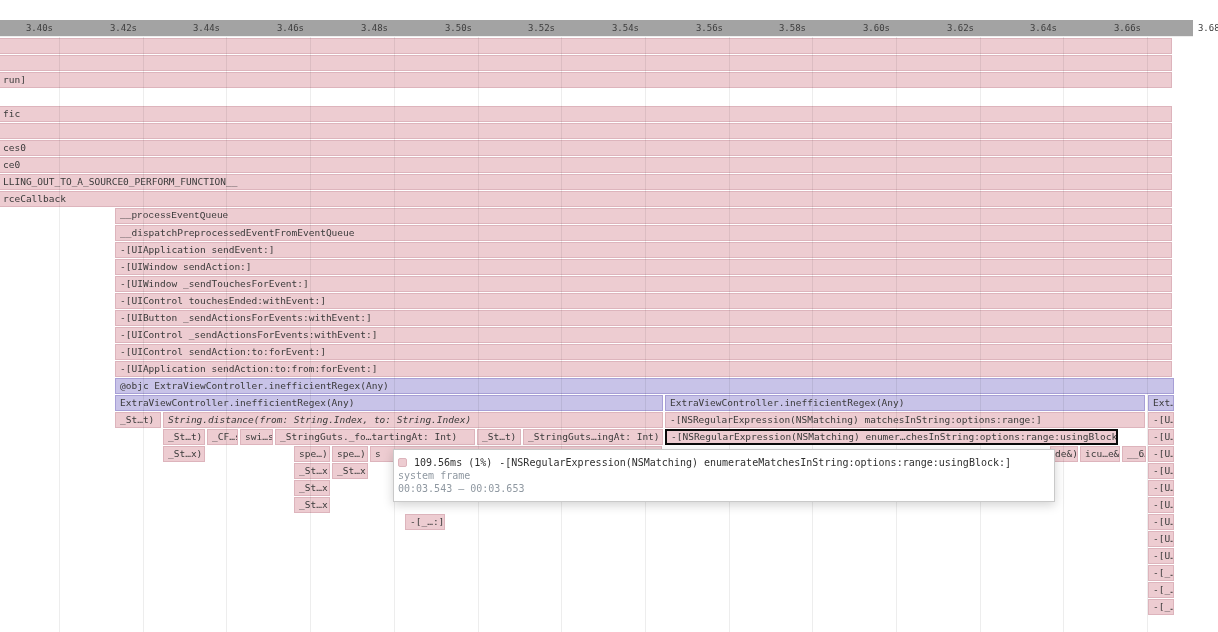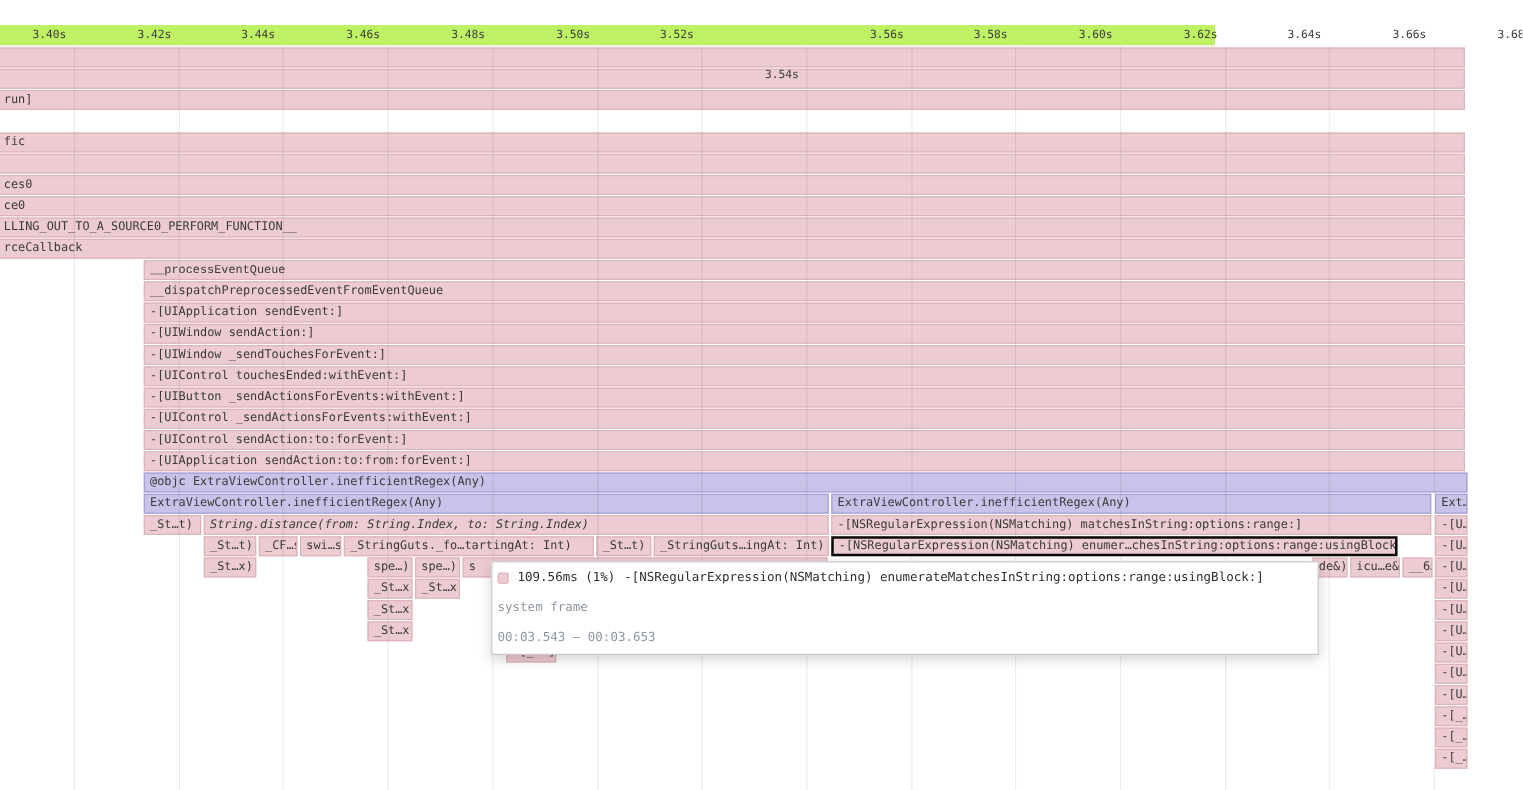--- a/index.html
+++ b/index.html
@@ -1,21 +1,21 @@
 <!DOCTYPE html>
 <html style="--pink: #edccd1; --pink_border: #ddb4bc; --purple: #c8c3e8; --purple_border: #a79fd6; --selected_border: #0a0a0a;"><head>
 <meta charset="utf-8">
 <style>
   * { margin:0; padding:0; box-sizing:border-box; }
   html,body { width:1218px; height:632px; background:#ffffff; overflow:hidden;
               font-family:"DejaVu Sans Mono", monospace; }
   .stage { position:relative; width:1218px; height:632px; overflow:hidden; background:#fff; }
 
-  .ruler { position:absolute; left:0; top:20px; width:972px; height:17px;
-           background:#bef264; border-bottom:1px solid #ededed; z-index:5; }
+  .ruler { position:absolute; left:0; top:20px; width:1193px; height:17px;
+           background:#a3a3a3; border-bottom:1px solid #ededed; z-index:5; }
   .tick-label { position:absolute; top:3px; width:52px; text-align:right;
                 font-size:9px; color:#3c3c3c; letter-spacing:0; }
 
   .gridline { position:absolute; top:37px; bottom:0; width:1px;
               background:rgba(0,0,0,0.07); z-index:2; }
 
   .chart { position:absolute; left:0; top:0; width:1218px; height:632px; }
 
   .bar { position:absolute; height:16px; border:1px solid var(--pink_border);
          background:var(--pink); color:#3a3a3a;
@@ -23,21 +23,21 @@
          padding-left:4px; white-space:nowrap; overflow:hidden; z-index:1; }
   .bar.purple { background:var(--purple); border-color:var(--purple_border); }
   .bar.selected { border:2px solid var(--selected_border); line-height:12px; z-index:3; }
 
   .tooltip { position:absolute; z-index:10; background:#ffffff;
              border:1px solid #c9c9c9; box-shadow:0 3px 10px rgba(0,0,0,0.18);
              padding:7px 4px; font-size:10px; color:#2f2f2f; }
   .tt-line1 { display:flex; align-items:center; gap:7px; white-space:nowrap; }
   .swatch { flex:0 0 auto; width:9px; height:9px; background:var(--pink);
             border:1px solid var(--pink_border); border-radius:2px; }
-  .tt-sub { color:#8f98a1; margin-top:13px; white-space:nowrap; }
+  .tt-sub { color:#8f98a1; margin-top:2px; white-space:nowrap; }
 </style>
 </head>
 <body>
 
 <div class="stage">
 
   <div>
       <div class="gridline" style="left: 59px;"></div>
       <div class="gridline" style="left: 143px;"></div>
       <div class="gridline" style="left: 226px;"></div>
@@ -115,21 +115,21 @@
     </div>
 
   <div class="ruler">
       <span class="tick-label" style="left: 1px;">3.40s</span>
       <span class="tick-label" style="left: 85px;">3.42s</span>
       <span class="tick-label" style="left: 168px;">3.44s</span>
       <span class="tick-label" style="left: 252px;">3.46s</span>
       <span class="tick-label" style="left: 336px;">3.48s</span>
       <span class="tick-label" style="left: 420px;">3.50s</span>
       <span class="tick-label" style="left: 503px;">3.52s</span>
-      <span class="tick-label" style="left: 587px; margin-top: 32px;">3.54s</span>
+      <span class="tick-label" style="left: 587px;">3.54s</span>
       <span class="tick-label" style="left: 671px;">3.56s</span>
       <span class="tick-label" style="left: 754px;">3.58s</span>
       <span class="tick-label" style="left: 838px;">3.60s</span>
       <span class="tick-label" style="left: 922px;">3.62s</span>
       <span class="tick-label" style="left: 1005px;">3.64s</span>
       <span class="tick-label" style="left: 1089px;">3.66s</span>
       <span class="tick-label" style="left: 1173px;">3.68s</span>
     </div>
 
   <div class="tooltip" style="left:393px; top:449px; width:662px;">

